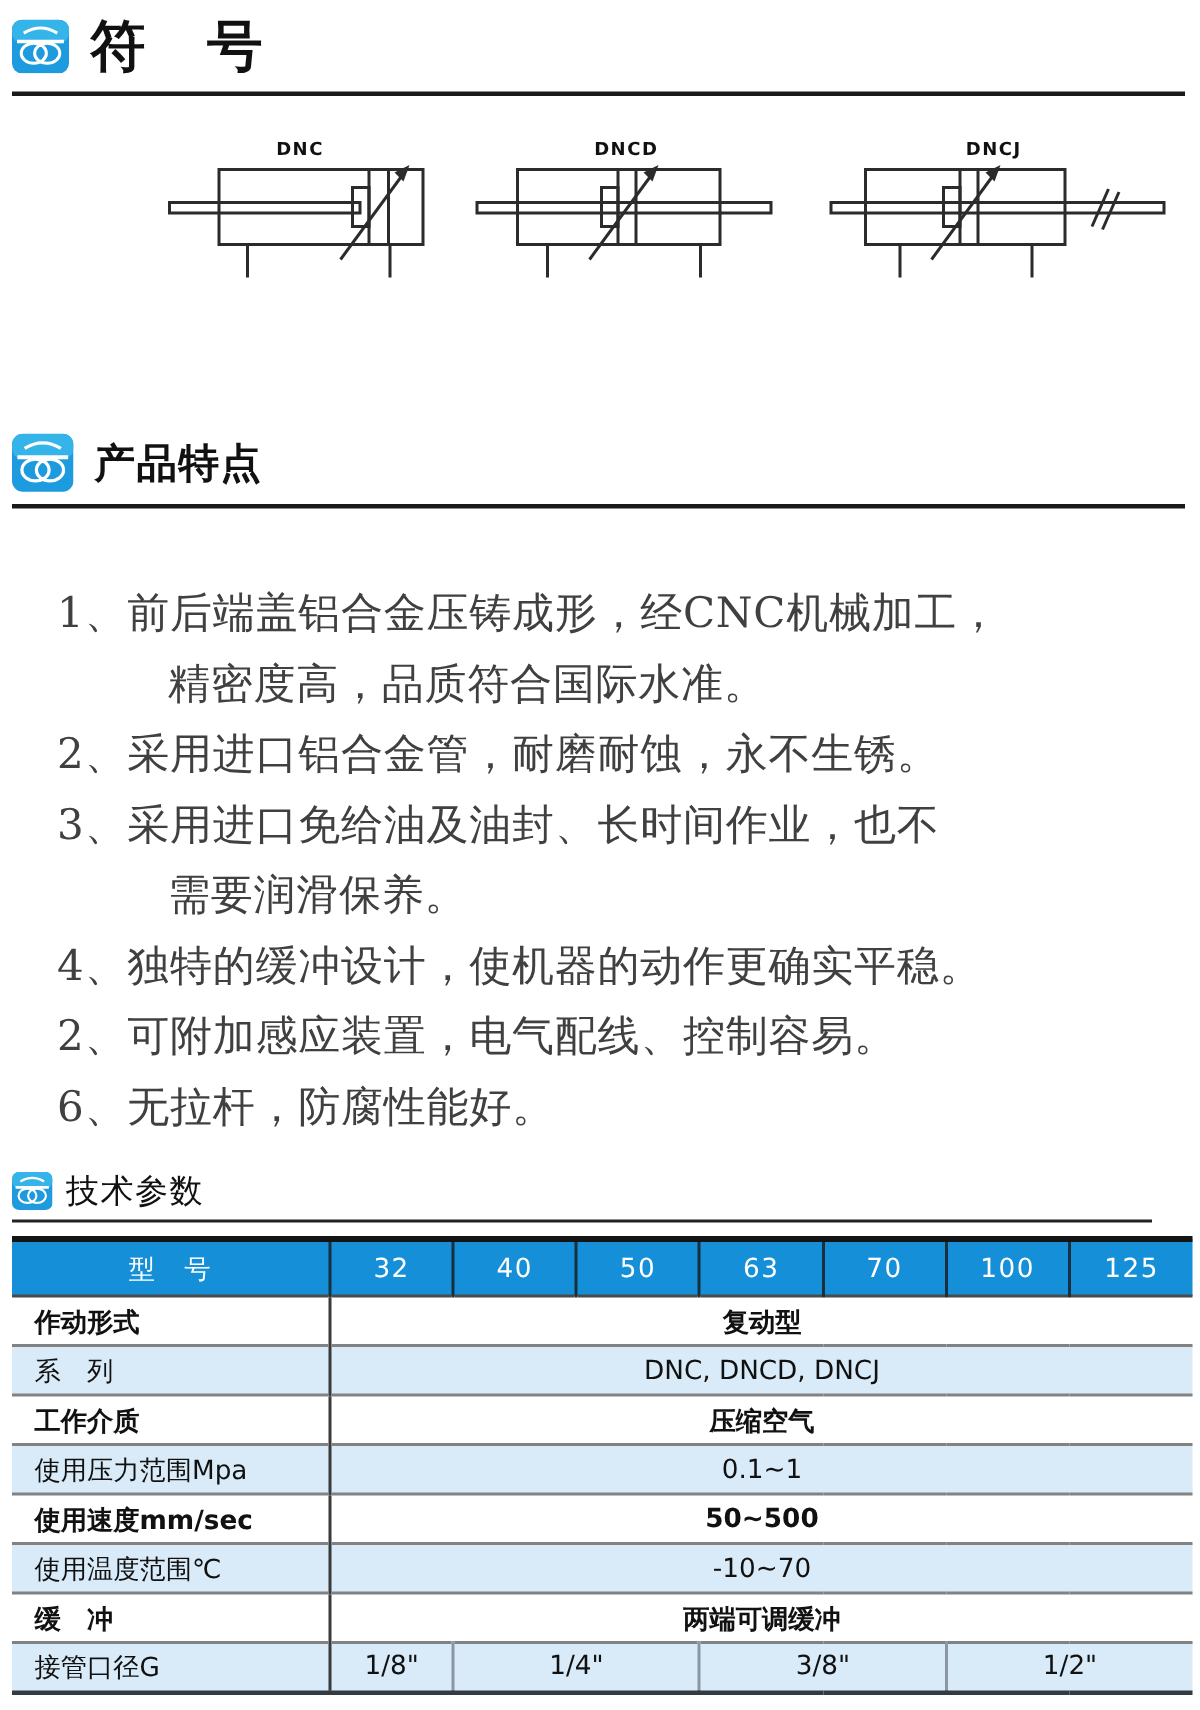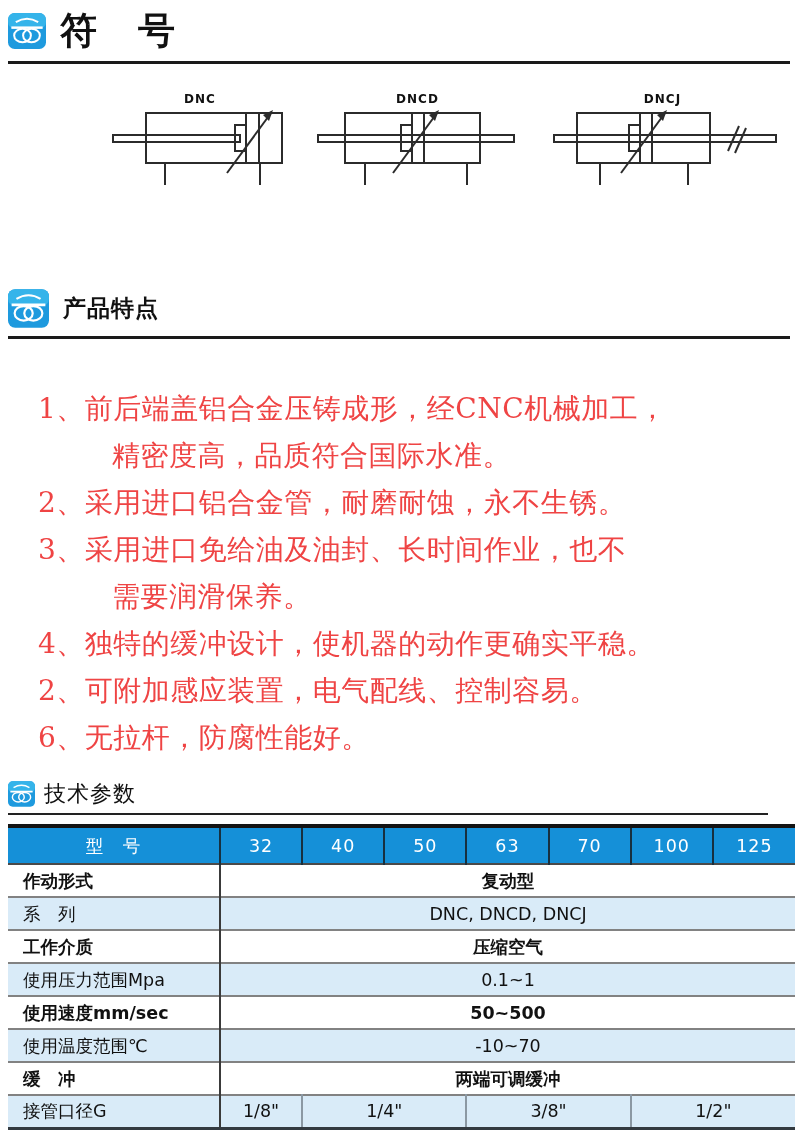--- a/index.html
+++ b/index.html
@@ -11,42 +11,42 @@
   }
 
   
   .sec-header {
     display:flex; align-items:center; gap:14px;
     margin:0 10px 0 8px; border-bottom:3px solid #1a1a1a;
   }
   .sec-header.h1 { padding:6px 0 5px 0; }
   .sec-header.h1 .sec-title { font-size:37px; font-weight:bold; font-family:"DejaVu Serif", serif; letter-spacing:2px; }
   .sec-header.h2 { margin-top:58px; padding:4px 0 8px 0; }
-  .sec-header.h2 .sec-title { font-size:23px; font-weight:bold; font-family:"DejaVu Serif", serif; letter-spacing:1px; }
+  .sec-header.h2 .sec-title { font-size:27px; font-weight:bold; font-family:"DejaVu Serif", serif; letter-spacing:1px; }
   .sec-header.h3 { margin-top:16px; margin-right:32px; padding:2px 0 4px 0; border-bottom:2px solid #222; gap:9px; }
   .sec-header.h3 .sec-title { font-size:22px; font-weight:normal; letter-spacing:1px; }
 
   .logo { display:block; flex:0 0 auto; }
 
   
   .diagrams { position:relative; height:135px; margin-top:28px; }
   .fig { position:absolute; top:0; text-align:center; }
   .fig .fig-label { font-size:12px; font-weight:bold; letter-spacing:1px; margin-bottom:3px; }
   .fig svg { display:block; }
   .fig1 { left:105px; width:190px; }
   .fig2 { left:315px; width:205px; }
   .fig3 { left:545px; width:235px; }
   .sym { stroke:#2b2b2b; stroke-width:2; fill:none; }
   .symf { fill:#2b2b2b; stroke:none; }
 
   
   .features {
     margin-top:46px; padding-left:38px; padding-right:20px;
     font-family:"DejaVu Serif", serif; font-size:28px; line-height:47px;
-    color:#ef4444; letter-spacing:0.5px;
+    color:#404040; letter-spacing:0.5px;
   }
   .feat-line { white-space:nowrap; }
   .feat-line.indent { padding-left:74px; }
 
   
   table.specs {
     width:787px; margin:9px 5px 0 8px;
     border-collapse:collapse; table-layout:fixed;
     border-top:4px solid #141414; border-bottom:3px solid #333a40;
     font-size:17.5px;

